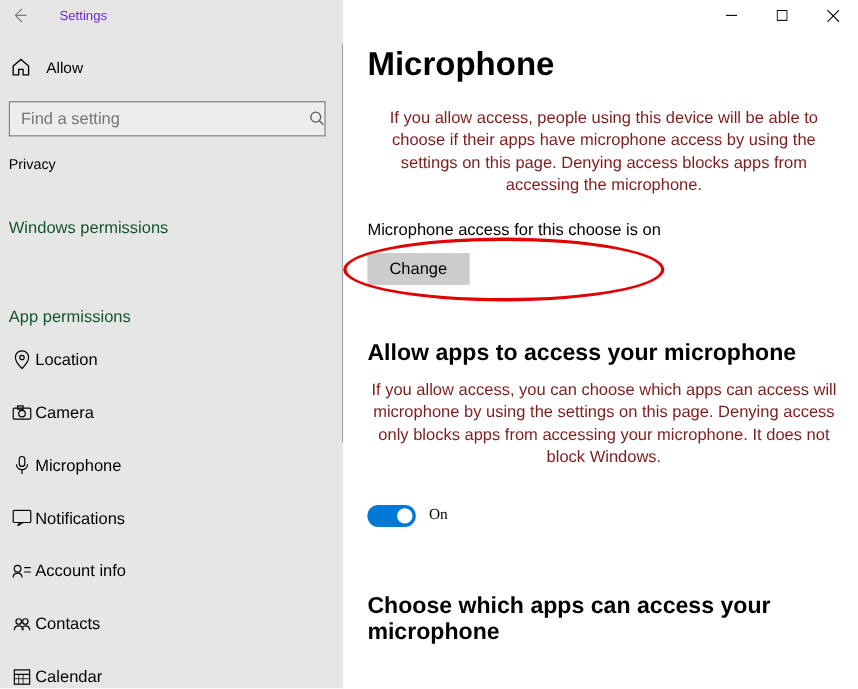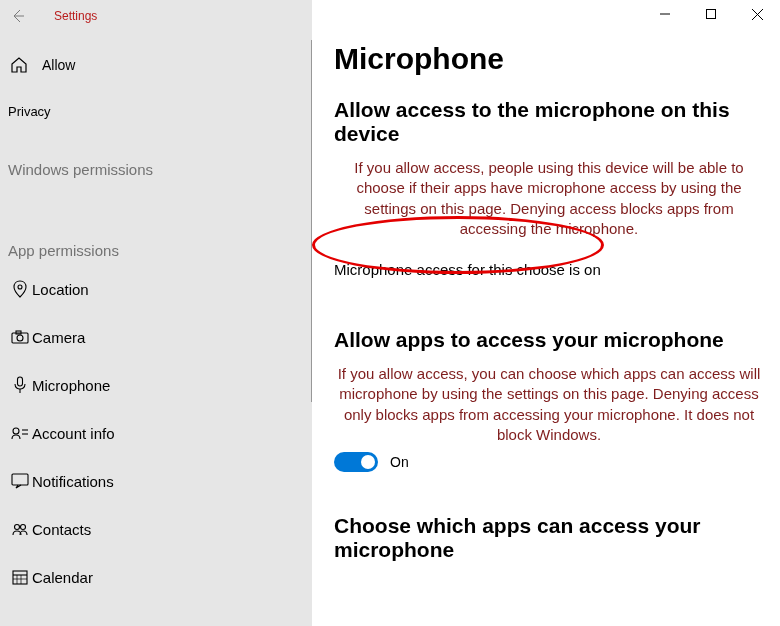--- a/index.html
+++ b/index.html
@@ -27,21 +27,21 @@
   .titlebar {
     height: 32px;
     display: flex; align-items: center;
     padding-left: 4px;
   }
   .back-btn {
     width: 28px; height: 28px;
     display: flex; align-items: center; justify-content: center;
     color: #7a7a7a;
   }
-  .win-title { font-size: 12px; color: #b91c1c; padding-left: 22px; text-align: center; }
+  .win-title { font-size: 12px; color: #6d28d9; padding-left: 22px; text-align: center; }
   .sb-content { padding: 0 8px; }
   .home-row {
     display: flex; align-items: center;
     height: 42px; padding-left: 2px; gap: 14px;
     margin-top: 12px;
   }
   .search-wrap { position: relative; margin-top: 10px; }
   .search-input {
     width: 288px; height: 32px;
     border: 1px solid #777;
@@ -52,21 +52,21 @@
   }
   .search-icon {
     position: absolute; right: 8px; top: 50%; transform: translateY(-50%);
     color: #555;
   }
   .sb-heading {
     font-size: 13px; font-weight: 400;
     padding: 18px 0 0 0;
   }
   .sb-subheading {
-    font-size: 15px; color: #737373;
+    font-size: 15px; color: #14532d;
     padding: 24px 0 4px 0;
     font-weight: 400;
   }
   .nav-item {
     display: flex; align-items: center;
     height: 44px; padding-left: 2px; gap: 2px;
     font-size: 15px;
     margin-top: 4px;
   }
   .nav-item .ic { width: 20px; display: flex; justify-content: center; }
@@ -93,21 +93,21 @@
   p.body { font-size: 15px; color: #7f1d1d; line-height: 1.35; max-width: 430px; text-align: center; }
   .status-line { font-size: 15px; margin-top: 22px; }
   .change-btn {
     display: inline-block;
     margin-top: 12px;
     padding: 6px 20px;
     background: #ccc;
     border: none;
     font-size: 15px;
   }
-  .toggle-row { display: flex; align-items: center; gap: 12px; margin-top: 7px; }
+  .toggle-row { display: flex; align-items: center; gap: 12px; margin-top: 33px; font-family: Liberation Serif, serif; }
   .toggle {
     width: 44px; height: 20px; border-radius: 10px;
     background: #0078d7; position: relative;
   }
   .toggle .knob {
     position: absolute; right: 3px; top: 3px;
     width: 14px; height: 14px; border-radius: 50%;
     background: #fff;
   }
   .ellipse-mark {
@@ -141,20 +141,29 @@
     <div class="sb-content">
       <div class="home-row">
         <span class="ic">
           <svg width="18" height="18" viewBox="0 0 18 18">
               <path d="M2 8 L9 2 L16 8 V16 H11 V11 H7 V16 H2 Z" fill="none" stroke="#000" stroke-width="1.2"></path>
             </svg>
         </span>
         <span>Allow</span>
       </div>
 
+      <div class="search-wrap">
+        <input class="search-input" placeholder="Find a setting" style="">
+        <span class="search-icon">
+          <svg width="15" height="15" viewBox="0 0 15 15">
+              <circle cx="6" cy="6" r="4.5" fill="none" stroke="#555" stroke-width="1.2"></circle>
+              <line x1="9.5" y1="9.5" x2="13" y2="13" stroke="#555" stroke-width="1.2"></line>
+            </svg>
+        </span>
+      </div>
 
       <div class="sb-heading">Privacy</div>
 
       <div class="sb-subheading" style="margin-top:18px">Windows permissions</div>
 
       <div class="sb-subheading" style="margin-top:36px">App permissions</div>
 
       <div class="nav-item">
         <span class="ic">
           <svg width="16" height="18" viewBox="0 0 16 18">
@@ -178,42 +187,42 @@
 
       <div class="nav-item">
         <span class="ic">
           <svg width="14" height="18" viewBox="0 0 14 18">
               <rect x="4.5" y="1" width="5" height="9" rx="2.5" fill="none" stroke="#000" stroke-width="1.1"></rect>
               <path d="M2 8 C2 12 5 13 7 13 C9 13 12 12 12 8" fill="none" stroke="#000" stroke-width="1.1"></path>
               <line x1="7" y1="13" x2="7" y2="17" stroke="#000" stroke-width="1.1"></line>
             </svg>
         </span>
         <span>Microphone</span>
+      </div>
+
+      <div class="nav-item">
+        <span class="ic">
+          <svg width="18" height="16" viewBox="0 0 18 16">
+              <rect x="1" y="1" width="16" height="11" rx="1" fill="none" stroke="#000" stroke-width="1.1"></rect>
+              <path d="M7 12 L5 15 L10 12" fill="none" stroke="#000" stroke-width="1.1"></path>
+            </svg>
+        </span>
+        <span>Notifications</span>
       </div>
 
       <div class="nav-item">
         <span class="ic">
           <svg width="18" height="14" viewBox="0 0 18 14">
               <circle cx="5" cy="5" r="3" fill="none" stroke="#000" stroke-width="1.1"></circle>
               <path d="M1 13 C1 10 3 9 5 9 C7 9 9 10 9 13" fill="none" stroke="#000" stroke-width="1.1"></path>
               <line x1="11" y1="4" x2="17" y2="4" stroke="#000" stroke-width="1.1"></line>
               <line x1="11" y1="8" x2="17" y2="8" stroke="#000" stroke-width="1.1"></line>
             </svg>
         </span>
         <span>Account info</span>
-      </div>
-
-      <div class="nav-item">
-        <span class="ic">
-          <svg width="18" height="16" viewBox="0 0 18 16">
-              <rect x="1" y="1" width="16" height="11" rx="1" fill="none" stroke="#000" stroke-width="1.1"></rect>
-              <path d="M7 12 L5 15 L10 12" fill="none" stroke="#000" stroke-width="1.1"></path>
-            </svg>
-        </span>
-        <span>Notifications</span>
       </div>
 
       <div class="nav-item">
         <span class="ic">
           <svg width="18" height="14" viewBox="0 0 18 14">
               <circle cx="6" cy="5" r="2.5" fill="none" stroke="#000" stroke-width="1.1"></circle>
               <circle cx="12" cy="5" r="2.5" fill="none" stroke="#000" stroke-width="1.1"></circle>
               <path d="M2 13 C2 10 4 9 6 9 C8 9 10 10 10 13" fill="none" stroke="#000" stroke-width="1.1"></path>
               <path d="M9 13 C9 10 11 9 12 9 C14 9 16 10 16 13" fill="none" stroke="#000" stroke-width="1.1"></path>
             </svg>
@@ -252,34 +261,34 @@
         <svg width="11" height="11">
             <line x1="0" y1="0" x2="11" y2="11" stroke="#000" stroke-width="1"></line>
             <line x1="11" y1="0" x2="0" y2="11" stroke="#000" stroke-width="1"></line>
           </svg>
       </div>
     </div>
 
     <div class="content">
       <h1 class="page-title">Microphone</h1>
 
-      <h2 class="section">Allow access to the microphone on this device</h2>
       <p class="body">If you allow access, people using this device will be able to choose if their apps have microphone access by using the settings on this page. Denying access blocks apps from accessing the microphone.</p>
 
       <div class="status-line">Microphone access for this choose is on</div>
+      <button class="change-btn">Change</button>
 
       <h2 class="section" style="margin-top:50px">Allow apps to access your microphone</h2>
       <p class="body">If you allow access, you can choose which apps can access will microphone by using the settings on this page. Denying access only blocks apps from accessing your microphone. It does not block Windows.</p>
 
       <div class="toggle-row">
         <div class="toggle">
           <div class="knob"></div>
         </div>
         <span>On</span>
       </div>
 
-      <h2 class="section" style="margin-top:42px">Choose which apps can access your microphone</h2>
+      <h2 class="section" style="margin-top:60px">Choose which apps can access your microphone</h2>
       
     </div>
   </div>
 
   <div class="ellipse-mark"></div>
 </div>
 
 </body></html>

